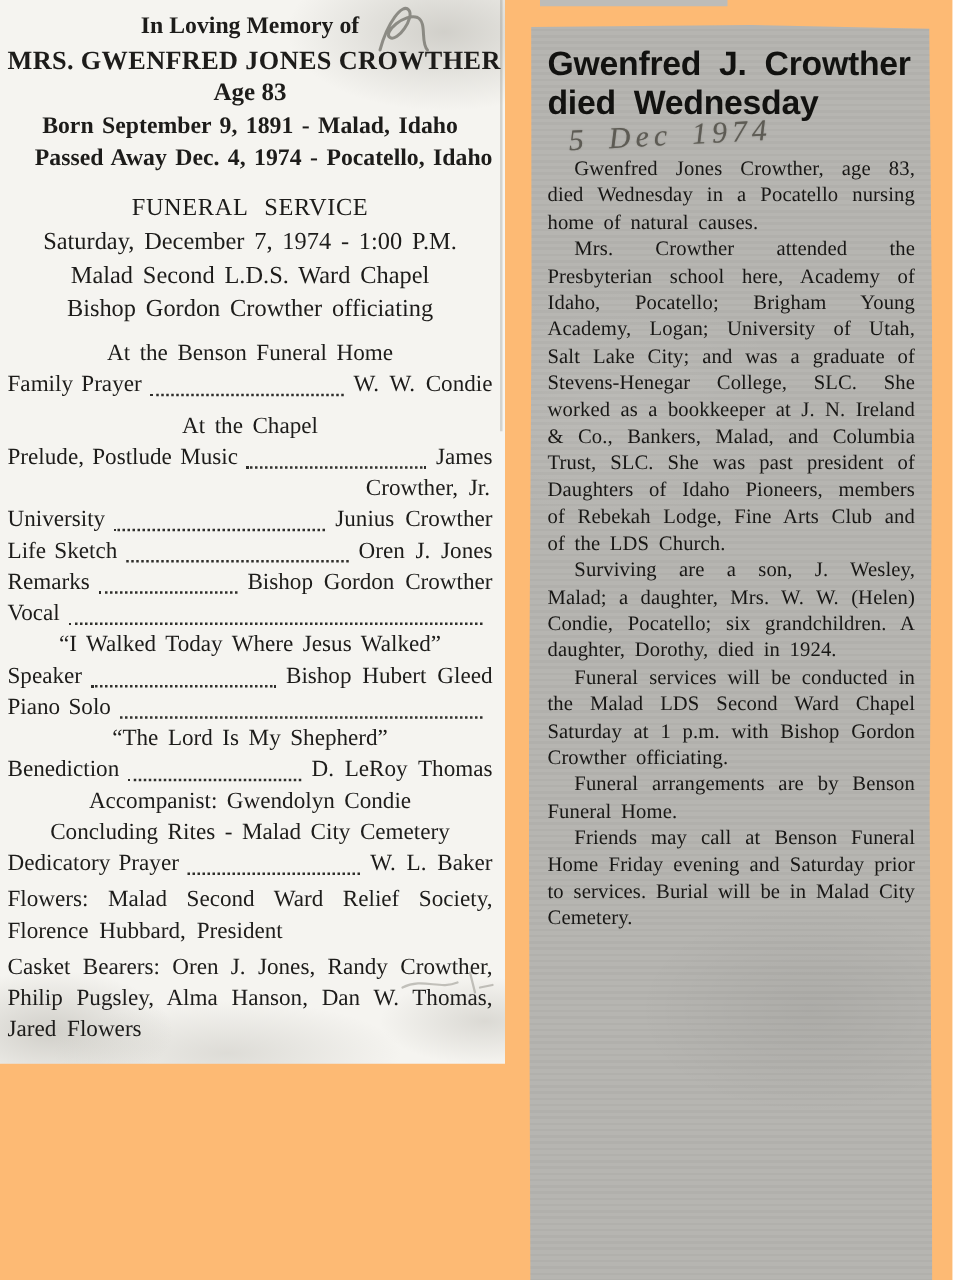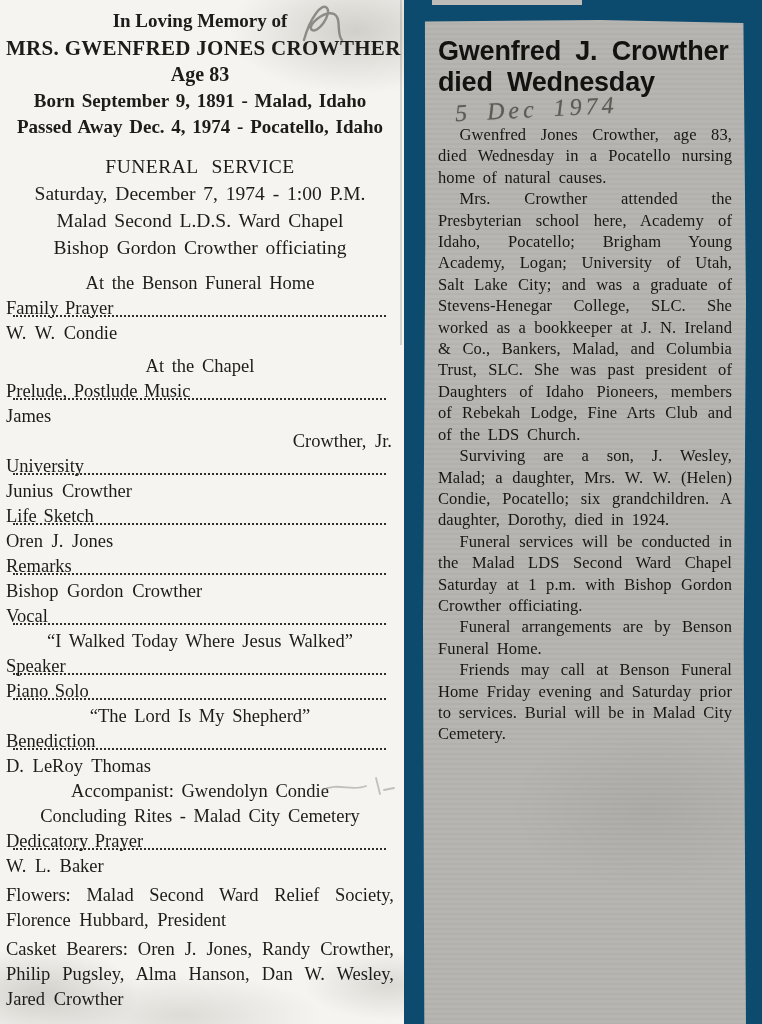--- a/index.html
+++ b/index.html
@@ -1,18 +1,18 @@
 <!DOCTYPE html>
 <html><head>
 <meta charset="utf-8">
 <style>
   html,body{margin:0;padding:0;background:#ffffff;}
   .page{
     position:relative;width:762px;height:1024px;overflow:hidden;
-    background:#0c4a6e;
+    background:#fdba74;
     font-family:"Liberation Serif","DejaVu Serif",serif;
   }
 
   
   .clip-left{
     position:absolute;left:0;top:0;width:404px;min-height:814px;
     box-sizing:border-box;padding:8px 10px 14px 6px;
     background:
       radial-gradient(ellipse 180px 90px at 88% 3%, rgba(150,148,140,.38), transparent 70%),
       radial-gradient(ellipse 140px 70px at 10% 97%, rgba(125,122,112,.30), transparent 70%),
@@ -23,26 +23,26 @@
   }
   .clip-left::after{ 
     content:"";position:absolute;right:2px;top:0;width:2px;height:345px;
     background:rgba(110,110,105,.25);
   }
   .hl{white-space:nowrap;text-align:center;font-weight:700;line-height:26.5px;}
   .hl0{font-size:19px;}
   .hl1{font-size:21px;letter-spacing:.3px;}
   .hl2{font-size:20px;}
   .hl3{font-size:19px;word-spacing:2px;}
-  .hl4{font-size:19px;word-spacing:2px;}
+  .hl4{font-size:19px;word-spacing:2px;text-align:right;}
   .service{margin-top:12px;}
   .svl{white-space:nowrap;text-align:center;font-size:19.5px;line-height:27px;word-spacing:3px;}
   .svl0{word-spacing:8px;letter-spacing:.5px;}
   .program{margin-top:10px;font-size:18.5px;}
-  .prow{display:flex;align-items:baseline;line-height:25px;word-spacing:2px;flex-direction:column;}
+  .prow{display:flex;align-items:baseline;line-height:25px;word-spacing:2px;}
   .plabel{white-space:nowrap;}
   .pvalue{white-space:nowrap;word-spacing:4px;}
   .dots{flex:1;min-width:18px;position:relative;margin:0 8px 0 7px;align-self:stretch;}
   .dots::after{content:"";position:absolute;left:0;right:0;bottom:4px;
     border-bottom:2.4px dotted #2f2e2b;}
   .pcenter{text-align:center;line-height:25px;word-spacing:3px;}
   .psection{margin-top:8px;}
   .pright{text-align:right;line-height:25px;word-spacing:4px;padding-right:2px;}
   .ppara{text-align:justify;line-height:25px;word-spacing:4px;margin-top:4px;}
   .pen{position:absolute;pointer-events:none;}
@@ -134,40 +134,41 @@
           <span class="pvalue">Bishop Gordon Crowther</span>
         </div>
         <div class="prow">
           <span class="plabel">Vocal</span>
           <span class="dots"></span>
         </div>
         <div class="pcenter">“I Walked Today Where Jesus Walked”</div>
         <div class="prow">
           <span class="plabel">Speaker</span>
           <span class="dots"></span>
+          <span class="pvalue">Bishop Hubert Gleed</span>
         </div>
         <div class="prow">
           <span class="plabel">Piano Solo</span>
           <span class="dots"></span>
         </div>
         <div class="pcenter">“The Lord Is My Shepherd”</div>
         <div class="prow">
           <span class="plabel">Benediction</span>
           <span class="dots"></span>
           <span class="pvalue">D. LeRoy Thomas</span>
         </div>
         <div class="pcenter">Accompanist: Gwendolyn Condie</div>
         <div class="pcenter">Concluding Rites - Malad City Cemetery</div>
         <div class="prow">
           <span class="plabel">Dedicatory Prayer</span>
           <span class="dots"></span>
           <span class="pvalue">W. L. Baker</span>
         </div>
         <div class="ppara">Flowers: Malad Second Ward Relief Society, Florence Hubbard, President</div>
-        <div class="ppara">Casket Bearers: Oren J. Jones, Randy Crowther, Philip Pugsley, Alma Hanson, Dan W. Wesley, Jared Crowther</div>
+        <div class="ppara">Casket Bearers: Oren J. Jones, Randy Crowther, Philip Pugsley, Alma Hanson, Dan W. Thomas, Jared Flowers</div>
       </div>
   </section>
 
   <div class="top-sliver"></div>
 
   <section class="clip-right">
     <h1 class="headline">Gwenfred J. Crowther died Wednesday</h1>
     <span class="handwriting">5 Dec 1974</span>
     <div id="obit-body" class="obit-body">
         <p class="obit-p">Gwenfred Jones Crowther, age 83, died Wednesday in a Pocatello nursing home of natural causes.</p>

